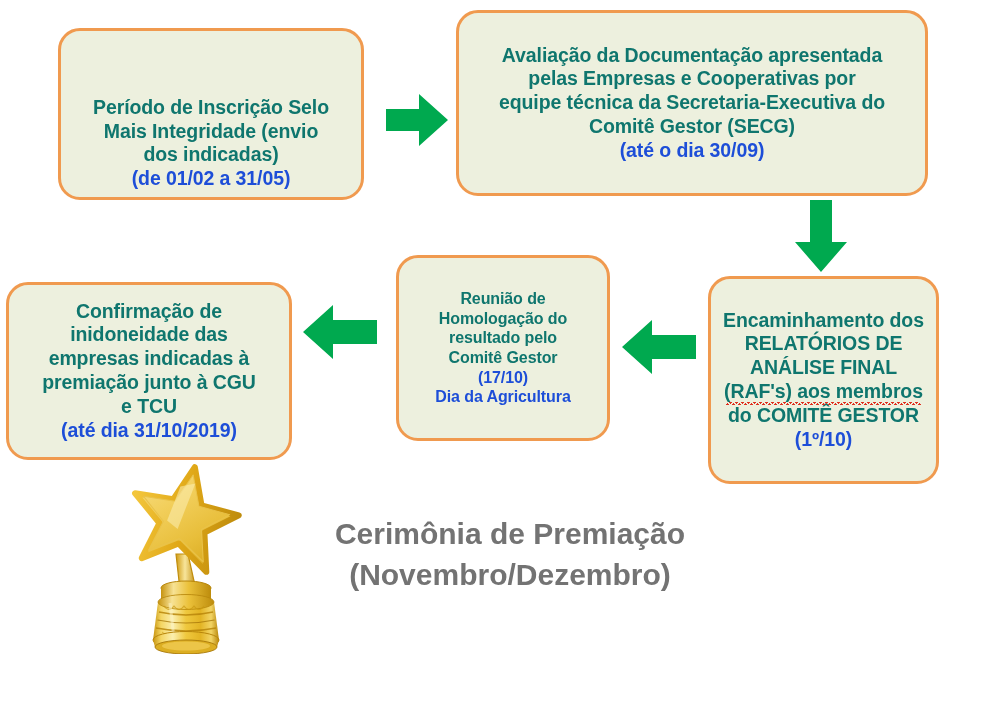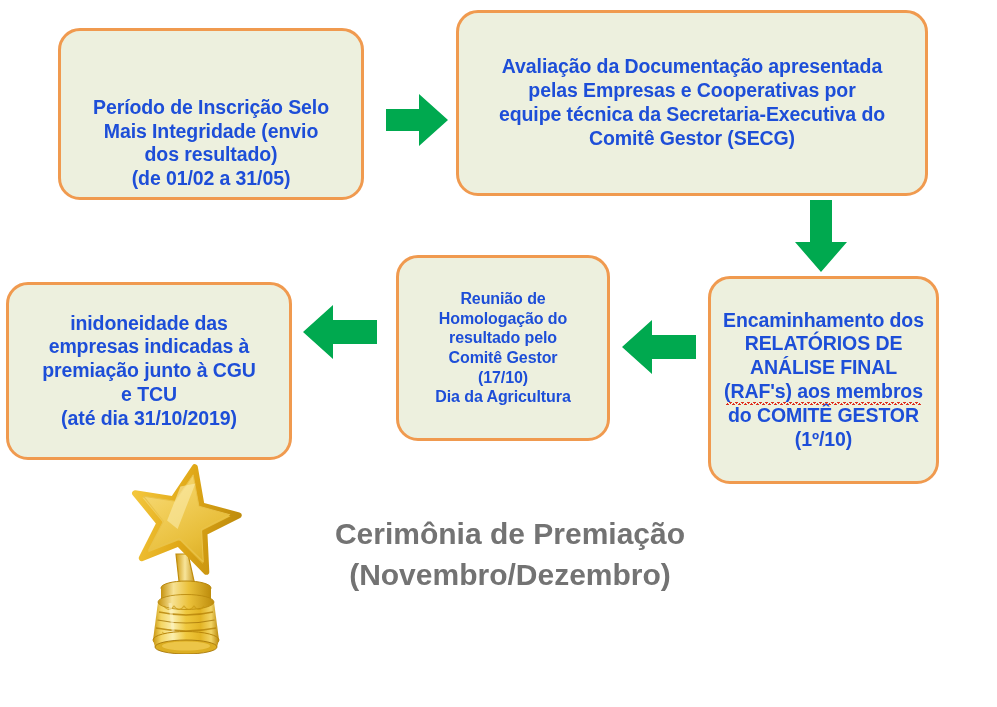--- a/index.html
+++ b/index.html
@@ -36,21 +36,21 @@
     padding: 6px 8px;
     font-weight: bold;
     line-height: 1.22;
     letter-spacing: -0.1px;
   }
   .flow-box .line {
     display: block;
     width: 100%;
     white-space: nowrap;
   }
-  .ln-blue  { color: #1d4ed8; }
+  .ln-blue  { color: #0f766e; }
   .ln-dark  { color: #1d4ed8; }
 
   
   #box1 { left: 58px;  top: 28px;  width: 306px; height: 172px; font-size: 19.5px; justify-content: flex-end; }
   #box2 { left: 456px; top: 10px;  width: 472px; height: 186px; font-size: 19.5px; }
   #box3 { left: 708px; top: 276px; width: 231px; height: 208px; font-size: 19.5px; }
   #box4 { left: 396px; top: 255px; width: 214px; height: 186px; font-size: 16px; }
   #box5 { left: 6px;   top: 282px; width: 286px; height: 178px; font-size: 19.5px; }
 
   
@@ -103,35 +103,36 @@
   #ceremony-caption .line { display: block; white-space: nowrap; }
 </style>
 </head>
 <body>
 
 <div id="canvas">
 
   <div class="flow-box" id="box1">
     <span class="line ln-blue">Período de Inscrição Selo</span>
     <span class="line ln-blue">Mais Integridade (envio</span>
-    <span class="line ln-blue">dos resultado)</span>
+    <span class="line ln-blue">dos indicadas)</span>
     <span class="line ln-dark">(de 01/02 a 31/05)</span>
   </div>
 
   <div class="arrow" id="arrow-right-1">
     <svg viewBox="0 0 62 56" width="62" height="56" xmlns="http://www.w3.org/2000/svg">
       <polygon points="0,17 33,17 33,2 62,28 33,54 33,39 0,39" fill="#00A94F"></polygon>
     </svg>
   </div>
 
   <div class="flow-box" id="box2">
     <span class="line ln-blue">Avaliação da Documentação apresentada</span>
     <span class="line ln-blue">pelas Empresas e Cooperativas por</span>
     <span class="line ln-blue">equipe técnica da Secretaria-Executiva do</span>
     <span class="line ln-blue">Comitê Gestor (SECG)</span>
+    <span class="line ln-dark">(até o dia 30/09)</span>
   </div>
 
   <div class="arrow" id="arrow-down-1">
     <svg viewBox="0 0 56 72" width="56" height="72" xmlns="http://www.w3.org/2000/svg">
       <polygon points="17,0 39,0 39,42 54,42 28,72 2,42 17,42" fill="#00A94F"></polygon>
     </svg>
   </div>
 
   <div class="flow-box" id="box3">
     <span class="line ln-blue">Encaminhamento dos</span>
@@ -157,20 +158,21 @@
     <span class="line ln-dark">Dia da Agricultura</span>
   </div>
 
   <div class="arrow" id="arrow-left-2">
     <svg viewBox="0 0 74 58" width="74" height="58" xmlns="http://www.w3.org/2000/svg">
       <polygon points="74,17 30,17 30,2 0,29 30,56 30,41 74,41" fill="#00A94F"></polygon>
     </svg>
   </div>
 
   <div class="flow-box" id="box5">
+    <span class="line ln-blue">Confirmação de</span>
     <span class="line ln-blue">inidoneidade das</span>
     <span class="line ln-blue">empresas indicadas à</span>
     <span class="line ln-blue">premiação junto à CGU</span>
     <span class="line ln-blue">e TCU</span>
     <span class="line ln-dark">(até dia 31/10/2019)</span>
   </div>
 
   <div id="trophy">
     <svg viewBox="0 0 136 192" width="136" height="192" xmlns="http://www.w3.org/2000/svg">
       <defs>

